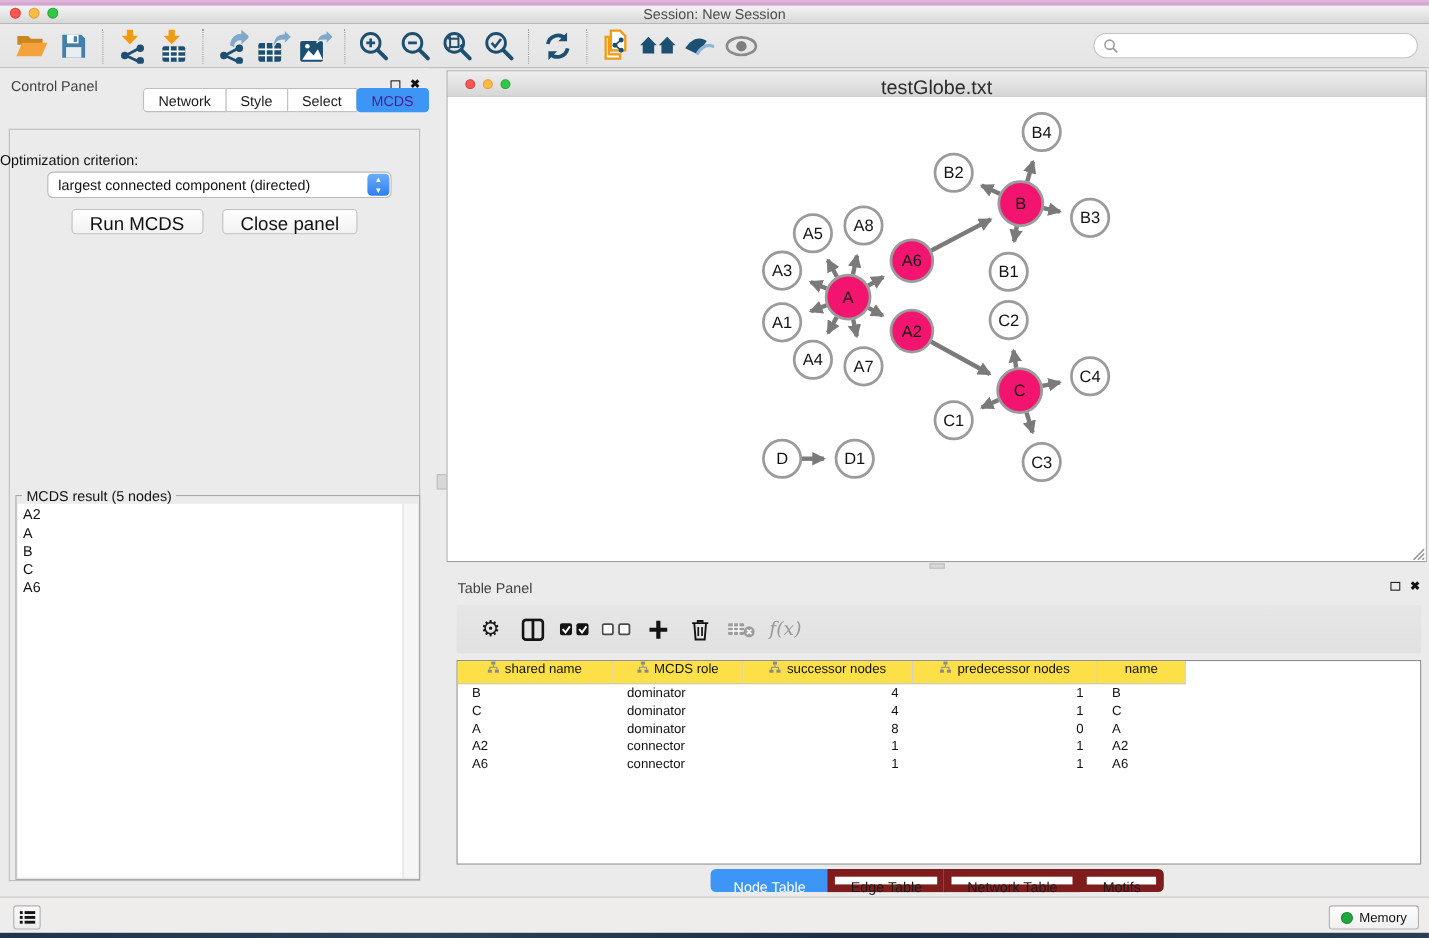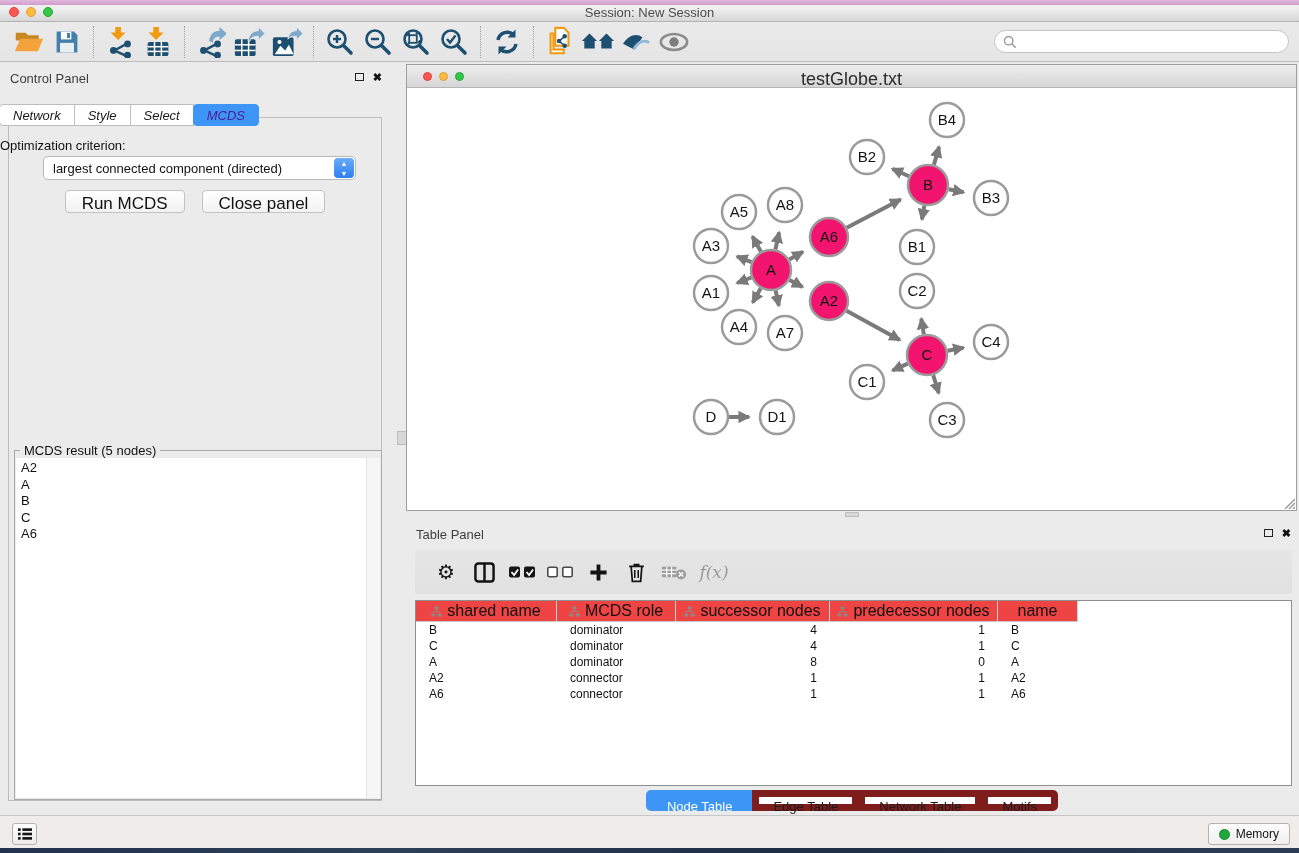--- a/index.html
+++ b/index.html
@@ -33,21 +33,21 @@
                      width:250px; font-family:"Liberation Sans",sans-serif; }
 
   
   .control-panel { position:absolute; left:0; top:62px; width:390px; height:753px;
                    background:#ecebeb; }
   .panel-title { position:absolute; left:10px; top:9px; font-size:13px; color:#404040; }
   .panel-btns { position:absolute; right:8px; top:10px; display:flex; gap:9px; align-items:center; }
   .float-glyph { width:9px; height:8px; border:1.5px solid #222; display:inline-block; }
   .x-glyph { font-size:11px; font-weight:bold; color:#111; line-height:10px; }
 
-  .cp-tabs { position:absolute; left:0; top:42px; width:100%; display:flex; justify-content:flex-start;font-style:italic; }
+  .cp-tabs { position:absolute; left:0; top:18px; width:100%; display:flex; justify-content:flex-end; }
   .cp-tab { background:#fff; border:1px solid #bdbdbd; margin-left:-1px; height:22px;
             font-size:13px; padding:3px 13px 0; color:#1b1b1b; }
   .cp-tab:first-child { border-radius:4px 0 0 4px; }
   .cp-tab:last-child { border-radius:0 4px 4px 0; }
   .cp-tab.sel { background:#3d95f6; border-color:#3d95f6; color:#4c1d95; border-radius:4px; }
 
   .cp-content { position:absolute; left:8px; right:8px; top:55px; bottom:14px;
                 border:1px solid #bdbdbd; background:#eceb eb; }
   .opt-label { position:absolute; left:0; right:0; top:76px; text-align:left; font-size:13px; }
   .dropdown { position:absolute; left:43px; top:94px; width:313px; height:24px; background:#fff;
@@ -93,22 +93,22 @@
                 background:linear-gradient(#e7e6e6,#e2e1e1); border-radius:2px;
                 display:flex; align-items:center; padding-left:12px; }
   .tp-icon { width:38px; height:30px; display:flex; align-items:center; justify-content:center; }
   .fx-label { font-family:"DejaVu Serif", serif; font-style:italic; font-size:17px; color:#9a9a9a;
               padding-left:4px; }
   .gear-char { font-size:20px; color:#161616; line-height:20px; }
 
   .node-table { position:absolute; left:9px; right:7px; top:82px; bottom:29px;
                 background:#fff; border:1px solid #8e8e8e; overflow:hidden; }
   .thead { display:flex; height:21px; }
-  .th { background:#ef4444; border-right:1px solid #d2d2d2; border-bottom:1px solid #c9c9c9;
-        font-size:16px; color:#111; display:flex; align-items:center; justify-content:center; gap:5px; }
+  .th { background:#fde047; border-right:1px solid #d2d2d2; border-bottom:1px solid #c9c9c9;
+        font-size:12px; color:#111; display:flex; align-items:flex-start; justify-content:center; gap:5px; }
   .tbody .trow { display:flex; height:16px; }
   .td { font-size:12px; color:#111; padding-top:1px; }
   .td.al { padding-left:13px; }
   .td.ar { padding-right:13px; }
 
   .tp-tabs { position:absolute; left:0; right:0; bottom:4px; display:flex; justify-content:center; }
   .bt-tab { background:#fff; border:7px solid #7f1d1d; margin-left:-1px; height:21px;
             font-size:13px; padding:2px 14px 0; color:#1b1b1b; }
   .bt-tab:first-child { border-radius:5px 0 0 5px; }
   .bt-tab:last-child { border-radius:0 5px 5px 0; }

